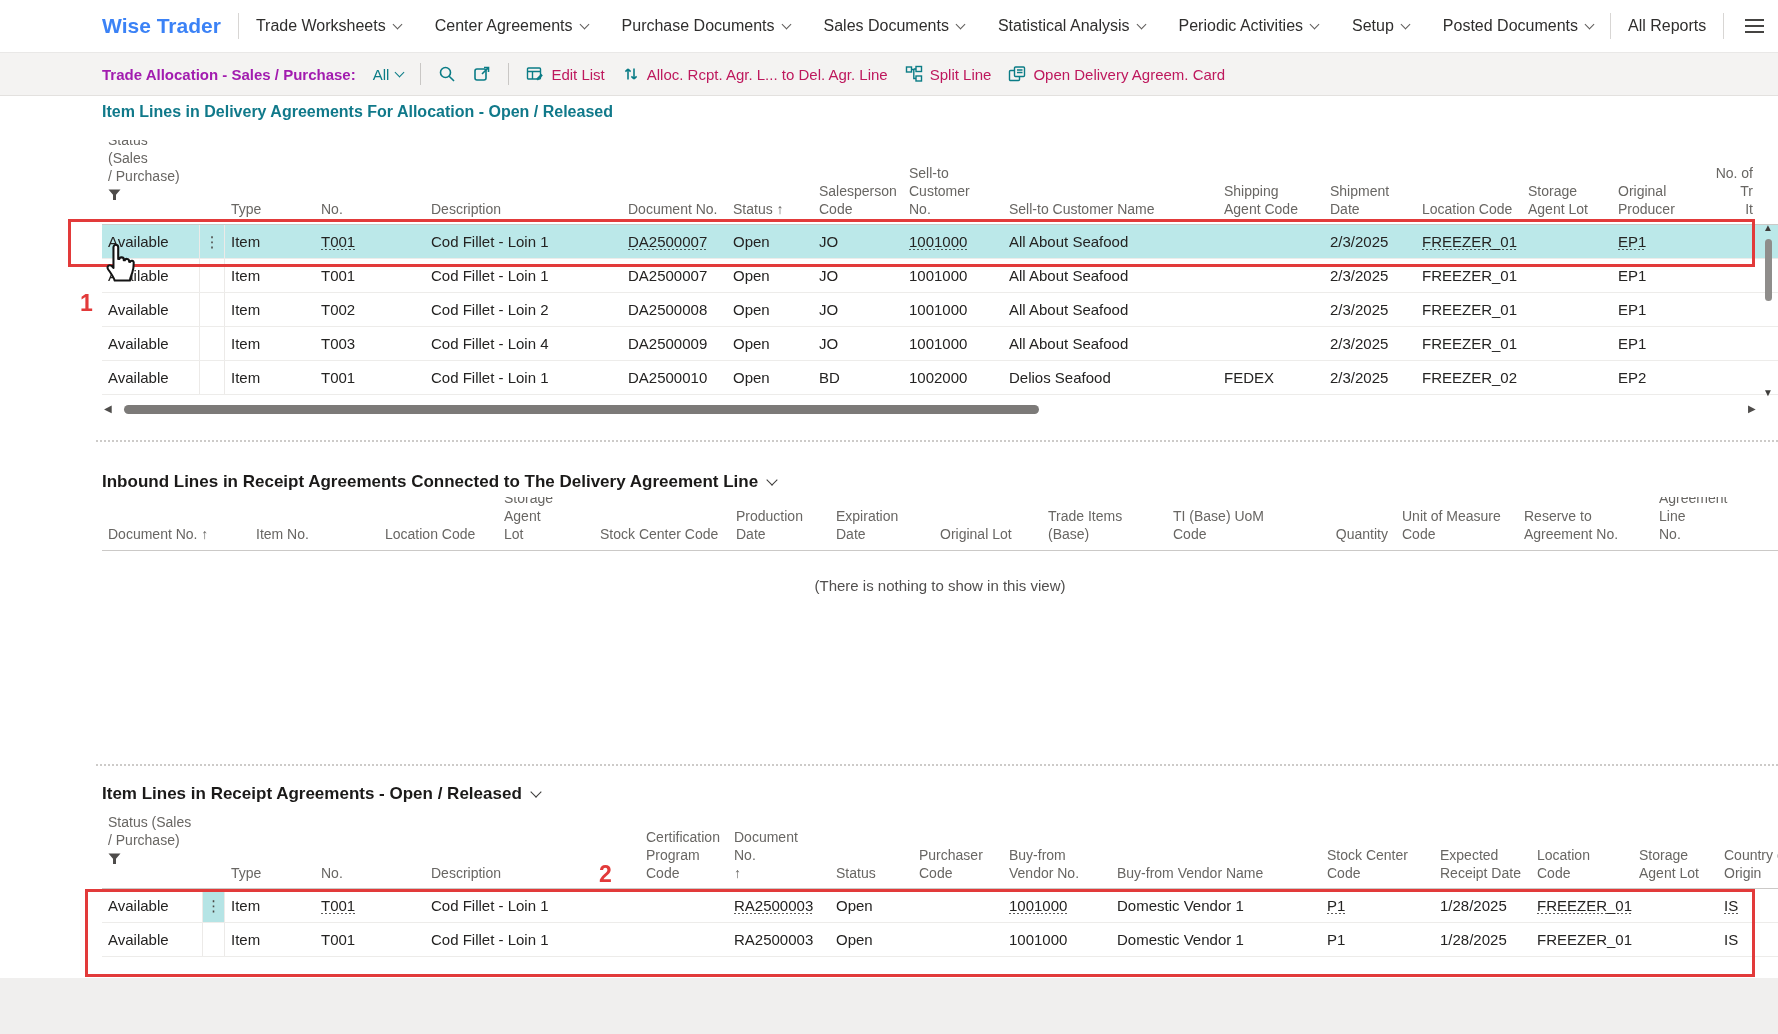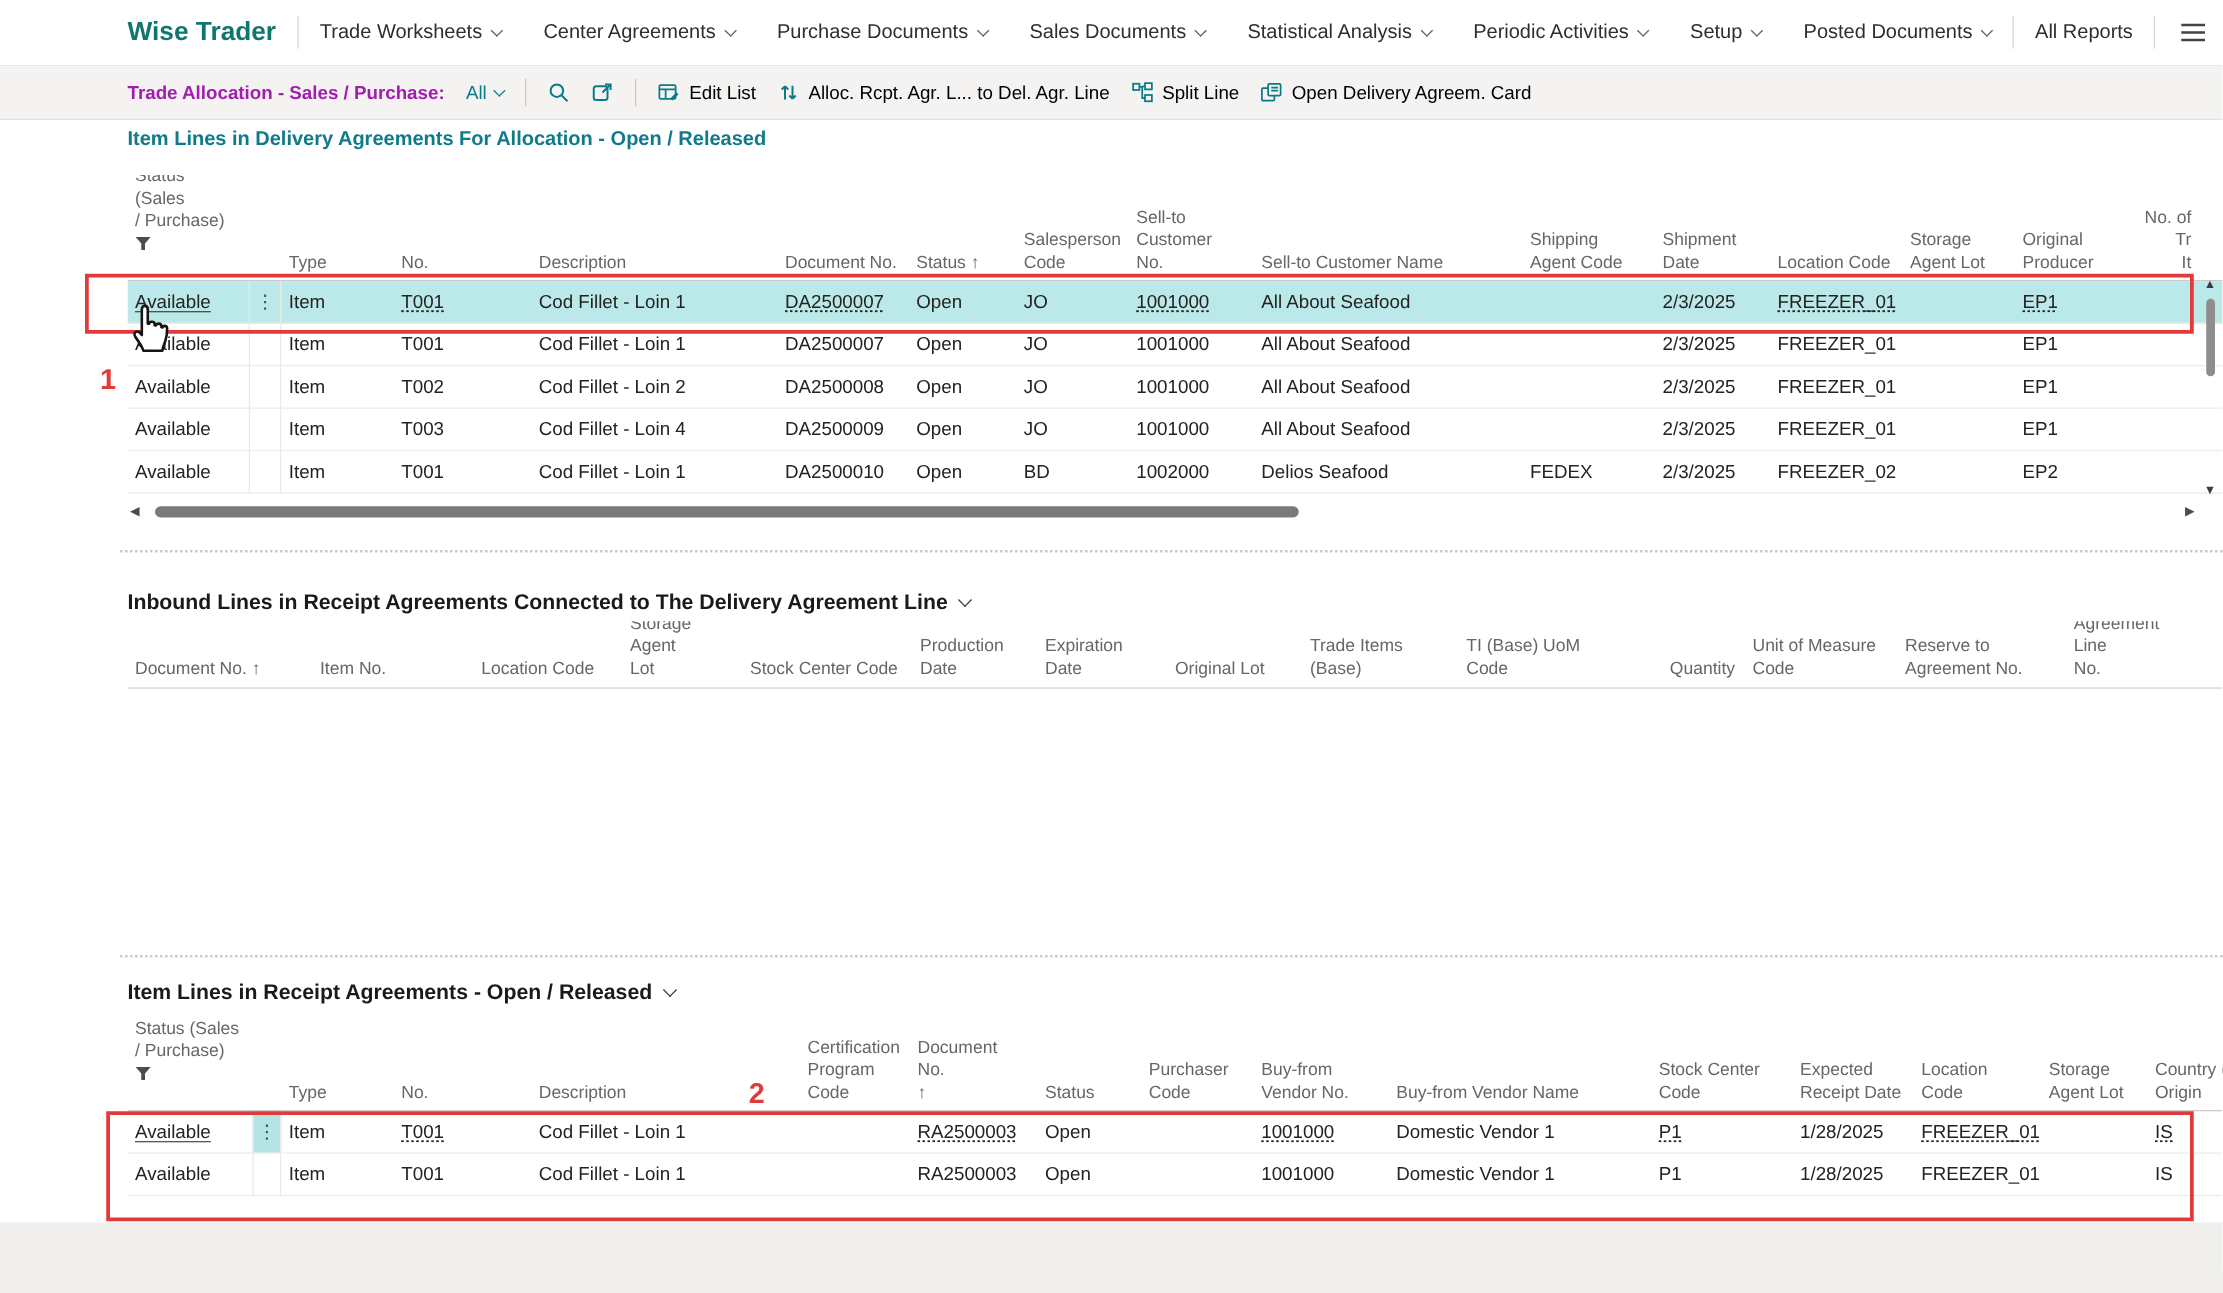--- a/index.html
+++ b/index.html
@@ -3,41 +3,41 @@
 <meta charset="utf-8">
 <style>
   * { margin:0; padding:0; box-sizing:border-box; }
   html,body { width:1778px; height:1034px; }
   body { font-family:"Liberation Sans", sans-serif; background:#fff; position:relative; overflow:hidden; color:#242322; }
 
   
   .topnav { position:absolute; top:0; left:0; width:1778px; height:53px; background:#fff;
             border-bottom:1px solid #e9e8e7; display:flex; align-items:center;
             padding:0 40px 0 102px; }
-  .brand { font-size:21px; font-weight:700; color:#0f766e; white-space:nowrap; }
+  .brand { font-size:21px; font-weight:700; color:#3b82f6; white-space:nowrap; }
   .nav-sep { width:1px; height:26px; background:#d8d6d4; margin:0 17px; flex:0 0 auto; }
   .navitems { display:flex; gap:34px; align-items:center; }
   .nav-item { display:flex; align-items:center; gap:8px; font-size:16px; color:#2f2e2d;
               white-space:nowrap; cursor:pointer; }
   .chev { width:7px; height:7px; border-right:1.6px solid #5f5d5b; border-bottom:1.6px solid #5f5d5b;
           display:inline-block; transform:rotate(45deg); margin-top:-4px; }
   .nav-right { margin-left:auto; display:flex; align-items:center;text-align:right; }
   .all-reports { font-size:16px; color:#2f2e2d; cursor:pointer; white-space:nowrap; }
   .burger { display:flex; flex-direction:column; gap:4px; cursor:pointer; padding:4px; }
   .burger span { width:19px; height:2px; background:#454442; }
 
   
   .toolbar { position:absolute; top:53px; left:0; width:1778px; height:43px; background:#f4f3f2;
              border-bottom:1px solid #e3e1df; display:flex; align-items:center; gap:17px;
              padding-left:102px; }
   .tb-caption { font-size:15px; font-weight:700; color:#a21caf; white-space:nowrap; }
   .tb-filter { display:flex; align-items:center; gap:7px; font-size:15px; color:#0a7c86; cursor:pointer; }
   .tb-filter .chev { border-color:#0a7c86; }
   .tb-sep { width:1px; height:22px; background:#c9c7c5; }
-  .tb-action { display:flex; align-items:center; gap:7px; font-size:15px; color:#000000;
+  .tb-action { display:flex; align-items:center; gap:7px; font-size:15px; color:#be185d;
                cursor:pointer; white-space:nowrap; }
   .tb-ic { flex:0 0 auto; display:block; }
 
   
   .s1-title { position:absolute; top:103px; left:102px; font-size:16px; font-weight:700; color:#10798a; }
   .sec-title { position:absolute; left:102px; font-size:17px; font-weight:700; color:#1b1a19;
                display:flex; align-items:center; gap:10px; }
   .sec-title .chev { border-color:#3c3b3a; width:8px; height:8px; margin-top:-5px; }
   #s2-title { top:472px;text-align:right; }
   #s3-title { top:784px; }
@@ -393,20 +393,21 @@
 Code</div>
     <div class="hc k10">Quantity</div>
     <div class="hc k11">Unit of Measure
 Code</div>
     <div class="hc k12">Reserve to
 Agreement No.</div>
     <div class="hc k13">Reserve to
 Agreement Line
 No.</div>
   </div>
+  <div class="g2-empty">(There is nothing to show in this view)</div>
 </div>
 
 <div class="dotsep" id="dotsep2"></div>
 
 <div class="sec-title" id="s3-title">
   <span>Item Lines in Receipt Agreements - Open / Released</span>
   <span class="chev"></span>
 </div>
 
 <div class="grid g3">

